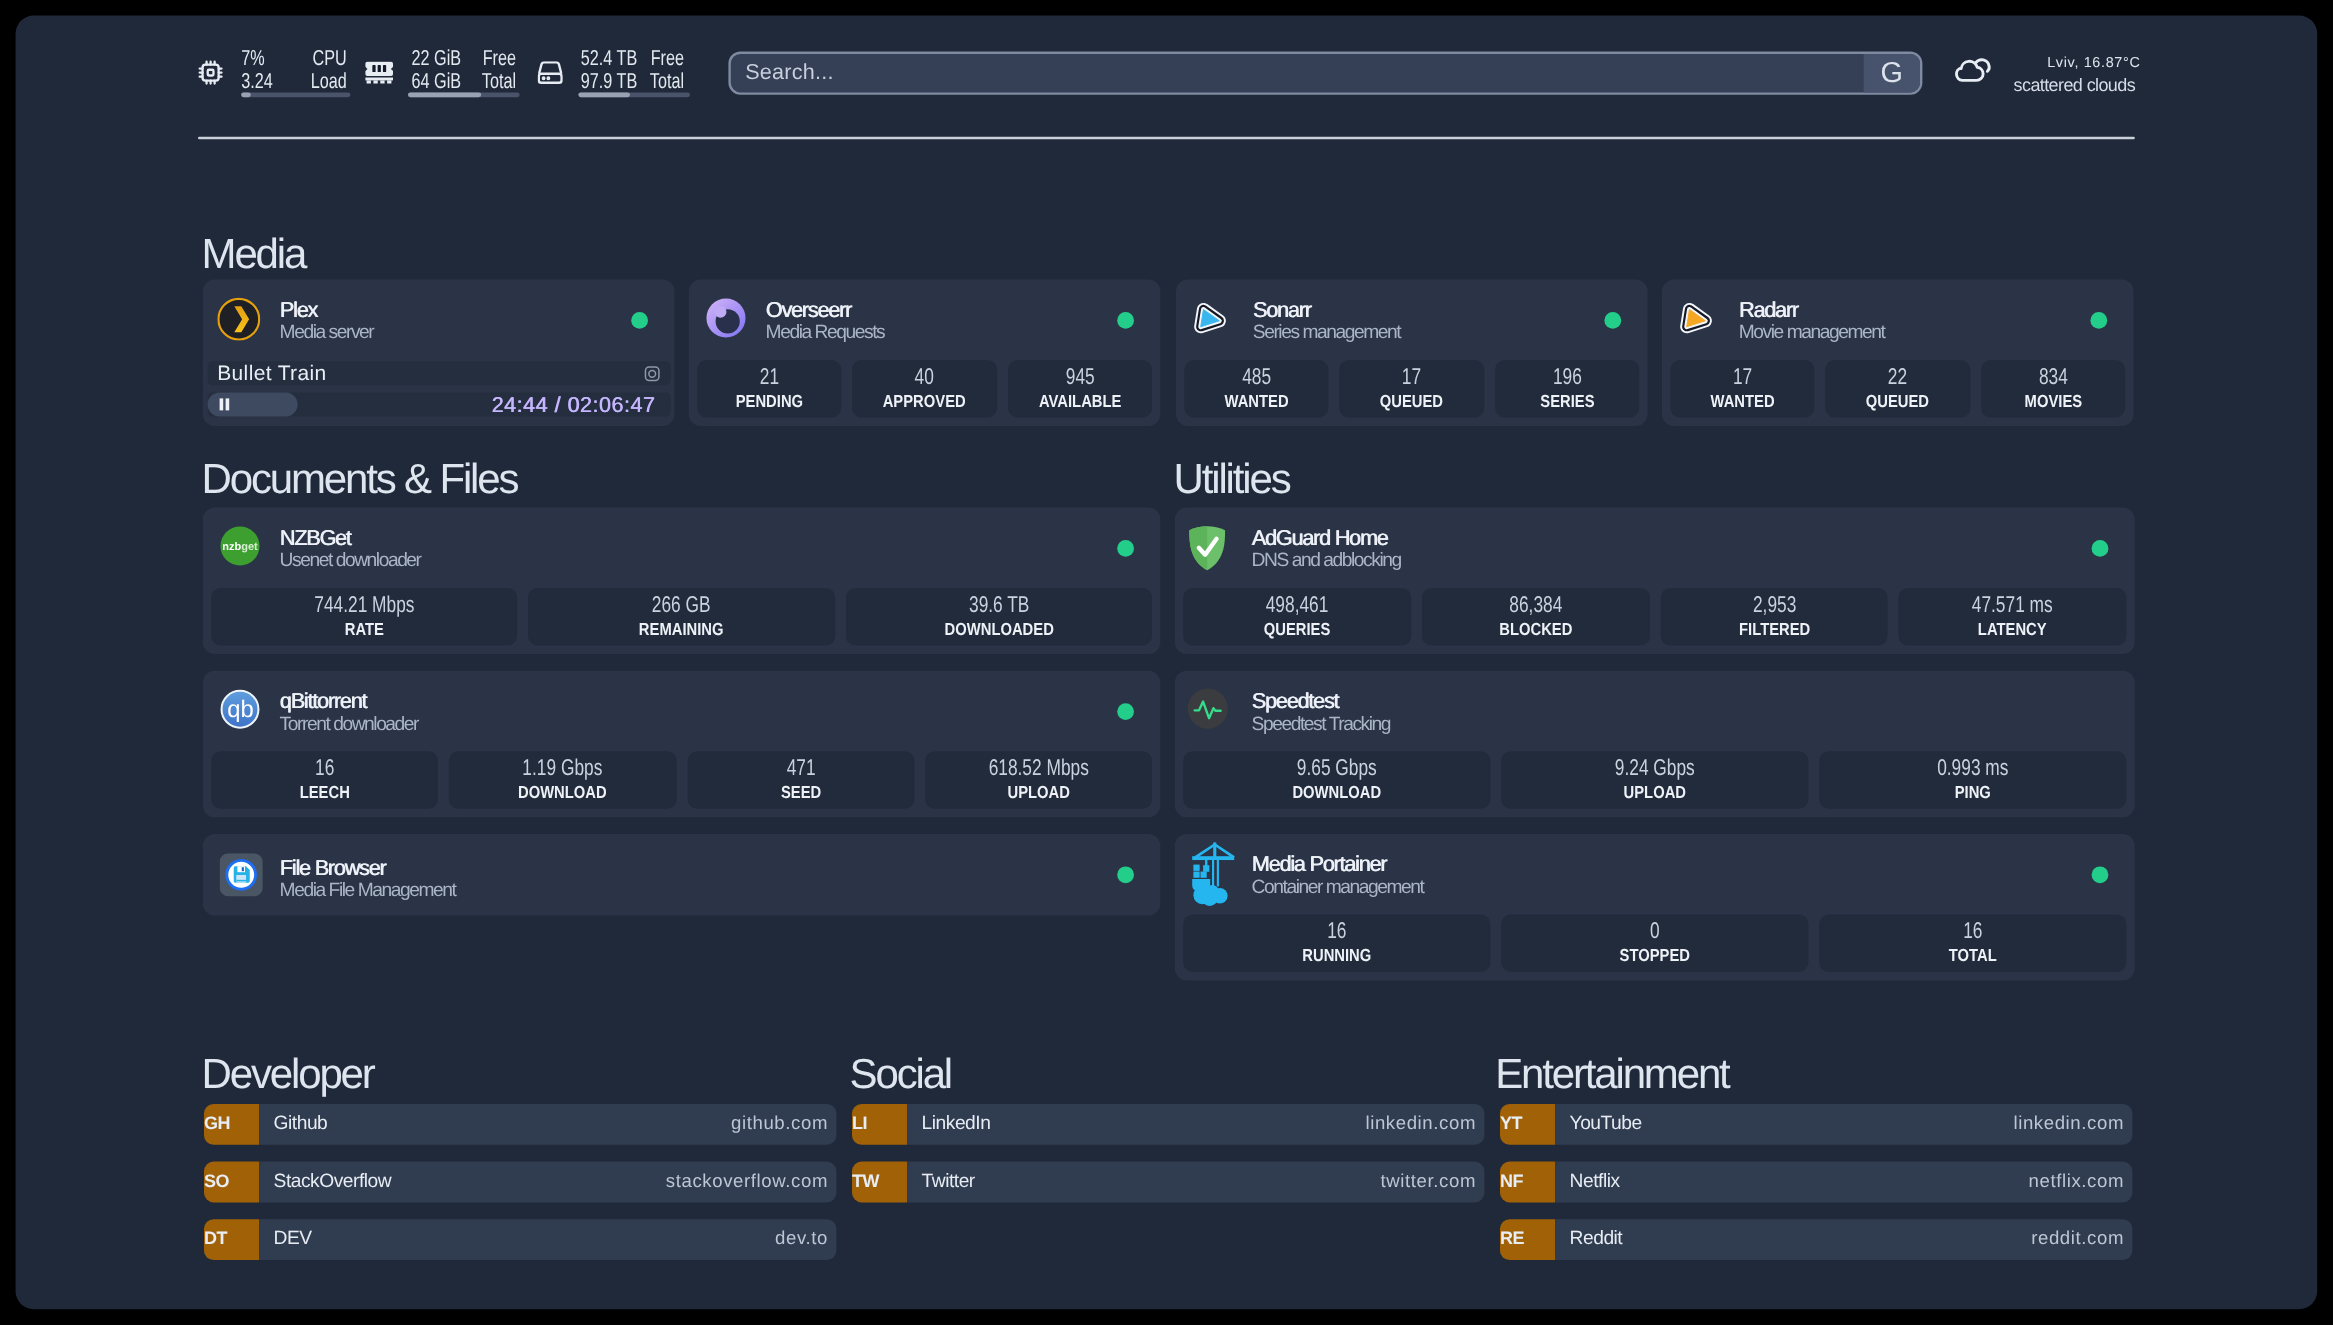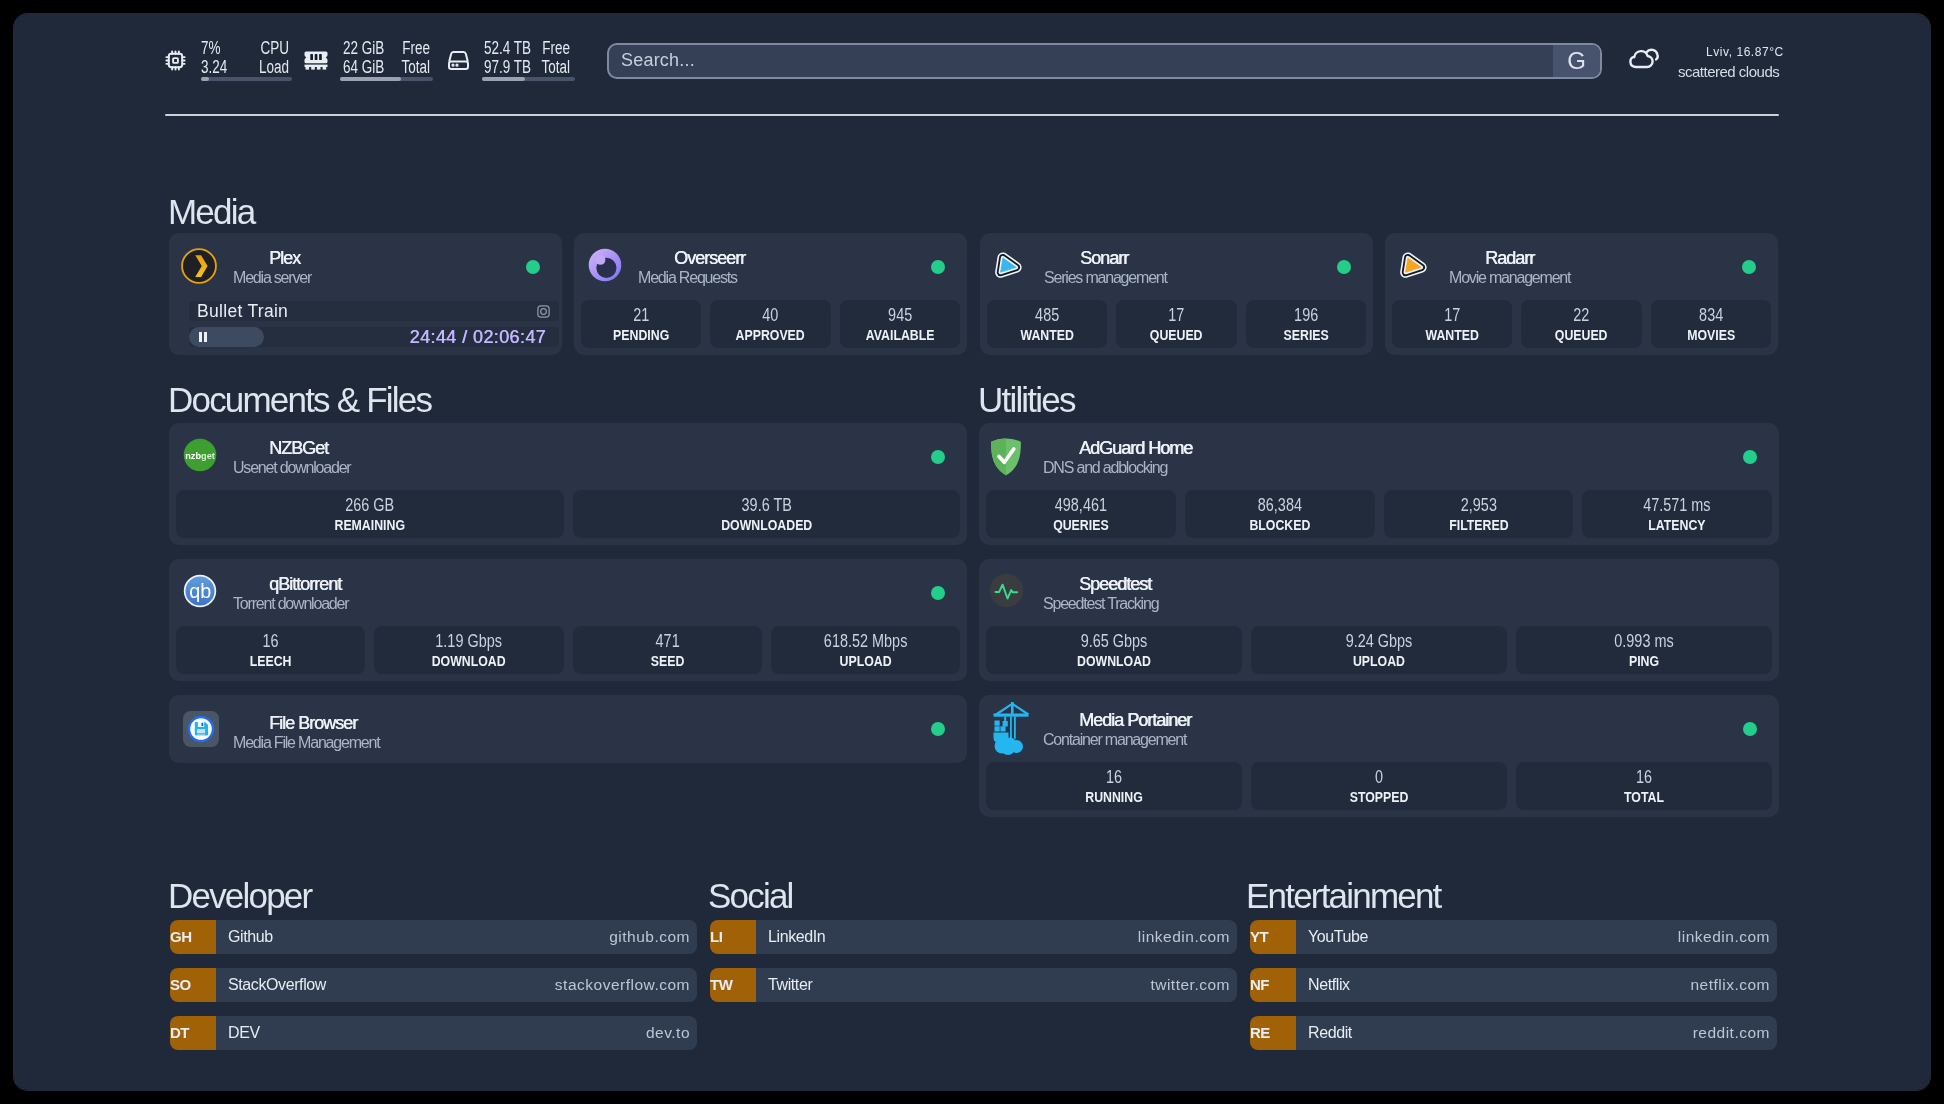--- a/index.html
+++ b/index.html
@@ -28,30 +28,30 @@
   #weather { position:absolute; left:1678px; top:42px; color:#dfe5ee; }
   #weather .l1 { font-size:12px; letter-spacing:0.55px; height:20px; line-height:20px;margin-left:28px;}
   #weather .l2 { font-size:15px; letter-spacing:-0.5px; height:20px; line-height:20px; color:#d5dce6;}
   #hr { position:absolute; left:165px; top:114px; width:1614px; height:2px; background:#c9d0da; border-radius:1px;}
   
   .shead { position:absolute; font-size:35px; letter-spacing:-1.8px; color:#dee5ef; font-weight:500; }
   
   .card { position:absolute; background:#2a3446; border-radius:10px; }
   .icon { position:absolute; left:14px; top:15px; width:34px; height:34px; }
   .ttl { position:absolute; left:64px; top:14px; height:22px; line-height:22px; font-size:18px;
-         font-weight:400; text-shadow:0.6px 0 0 currentColor; letter-spacing:-1px; color:#edf1f7;margin-left:36px; }
+         font-weight:400; text-shadow:0.6px 0 0 currentColor; letter-spacing:-1px; color:#edf1f7; }
   .sub { position:absolute; left:64px; top:36px; height:18px; line-height:18px; font-size:16px;
          letter-spacing:-1.2px; color:#aab6c6; }
   .dot { position:absolute; right:22px; top:27px; width:14px; height:14px; border-radius:50%; background:#23ce8a; }
   .stats { position:absolute; left:7px; right:7px; top:67px; height:48px; display:flex; gap:9px; }
   .stats .st { flex:1; background:#222b3c; border-radius:8px; text-align:center; padding-top:4px; }
   .st .v { font-size:19px; transform:scaleX(.76); color:#c9d2de; height:22px; line-height:22px;}
   .st .l { font-size:14.5px; font-weight:700; transform:scaleX(.85); color:#eef2f7; height:18px; line-height:18px;}
   
-  .mrow { position:absolute; left:20px; right:3px; height:20px; background:#242e3f; border-radius:4px; }
+  .mrow { position:absolute; left:4px; right:3px; height:20px; background:#242e3f; border-radius:4px; }
   
   .bk { position:absolute; height:34px; }
   .bk .ab { position:absolute; left:0; top:0; width:46px; height:34px; background:#a16207;
             border-radius:8px 0 0 8px; color:#e8edf4; font-size:15px; font-weight:600; letter-spacing:-0.5px;
             line-height:34px; }
   .bk .pl { position:absolute; left:46px; right:0; top:0; height:34px; background:#303c50;
             border-radius:0 8px 8px 0; }
   .bk .nm { position:absolute; left:12px; top:0; height:34px; line-height:34px; font-size:16px;
             letter-spacing:-0.4px; color:#e7ecf3; }
   .bk .ur { position:absolute; right:7px; top:0; height:34px; line-height:34px; font-size:15.5px;
@@ -267,20 +267,24 @@
   <div class="card" style="left:169px;top:423px;width:798px;height:122px">
     <svg class="icon" viewBox="0 0 48 48">
       <circle cx="24" cy="24" r="23" fill="#3d9f2f"></circle>
       <text x="24" y="29" text-anchor="middle" font-size="13" font-weight="700" fill="#ffffff" font-family="Liberation Sans,sans-serif">nzb<tspan fill="#d8efd2">get</tspan></text>
     </svg>
     <div class="ttl">NZBGet</div>
     <div class="sub">Usenet downloader</div>
     <span class="dot"></span>
     <div class="stats">
       <div class="st">
+          <div class="v">744.21 Mbps</div>
+          <div class="l">RATE</div>
+        </div>
+      <div class="st">
           <div class="v">266 GB</div>
           <div class="l">REMAINING</div>
         </div>
       <div class="st">
           <div class="v">39.6 TB</div>
           <div class="l">DOWNLOADED</div>
         </div>
     </div>
   </div>
 

